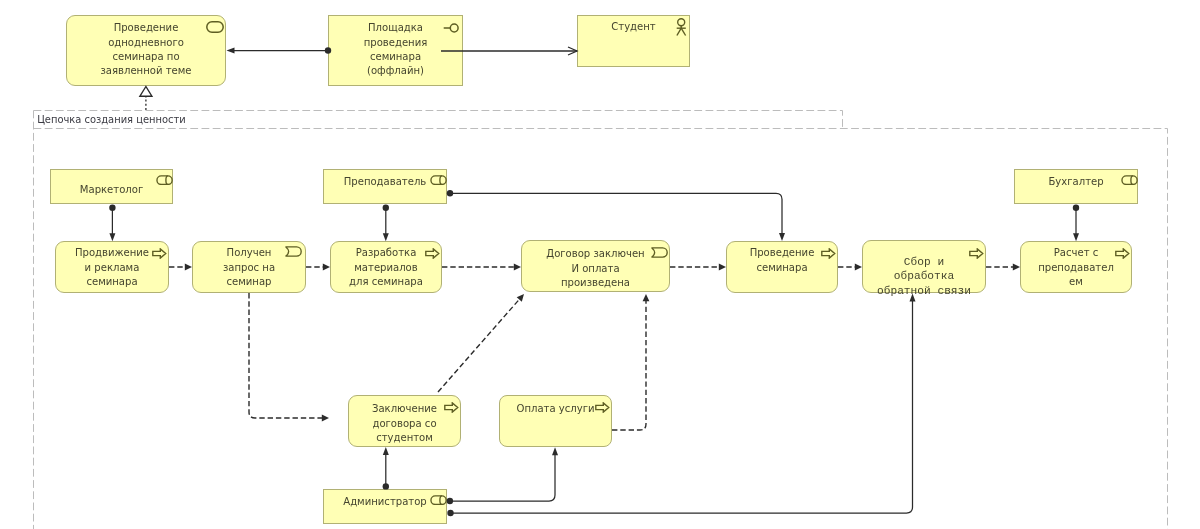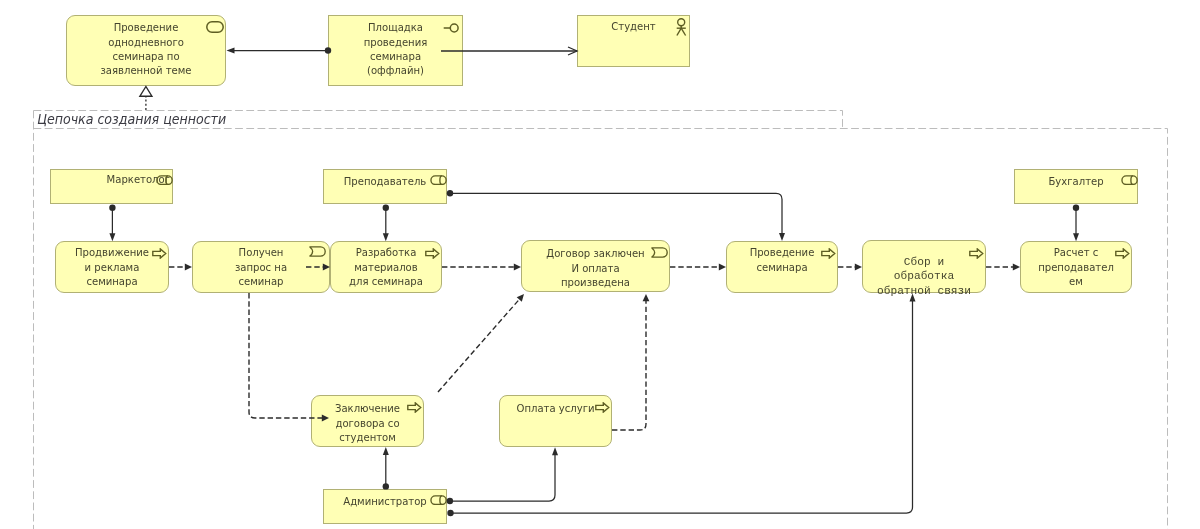--- a/index.html
+++ b/index.html
@@ -5,22 +5,22 @@
 <style>
   html,body{margin:0;padding:0;background:#ffffff;}
   body{width:1200px;height:529px;overflow:hidden;
        font-family:"DejaVu Sans",sans-serif;-webkit-font-smoothing:antialiased;}
   #canvas{position:relative;width:1200px;height:529px;background:#ffffff;}
   svg.layer{position:absolute;left:0;top:0;width:1200px;height:529px;overflow:visible;pointer-events:none;}
   .node{position:absolute;box-sizing:border-box;}
   .node .lbl{position:absolute;left:2px;right:2px;text-align:center;
     color:#3d3d2b;font-family:"DejaVu Sans",sans-serif;font-stretch:condensed;font-size:11.2px;
     line-height:14.45px;white-space:pre-line;letter-spacing:0px;}
-  .grp-label{position:absolute;color:#3a3a42;font-size:14px;line-height:13px;
-    font-family:"DejaVu Sans",sans-serif;font-stretch:condensed;white-space:nowrap;font-style:italic;}
+  .grp-label{position:absolute;color:#3a3a42;font-size:11px;line-height:13px;
+    font-family:"DejaVu Sans",sans-serif;font-stretch:condensed;white-space:nowrap;}
 </style>
 </head>
 <body>
 
 <div id="canvas">
   <svg class="layer" id="group-layer" viewBox="0 0 1200 529">
       <path d="M 33.5 110.5 L 33.5 529.5 M 33.5 110.5 L 842.5 110.5 L 842.5 128.5 M 33.5 128.5 L 1167.5 128.5 L 1167.5 529.5" fill="none" stroke="#bcbcbc" stroke-width="1" stroke-dasharray="7.8 3.4"></path>
     </svg>
   <div class="grp-label" id="group-label" style="left: 37.2px; top: 113.4px; color: rgb(58, 58, 66);">Цепочка создания ценности</div>
   <div class="node" style="left: 66px; top: 15px; width: 160px; height: 71px; background: rgb(255, 255, 181); border: 1px solid rgb(177, 177, 116); border-radius: 9px;">
@@ -46,21 +46,21 @@
       <div class="lbl" style="top: 4.3px; color: rgb(69, 69, 47);">Студент</div>
       <span class="ico" style="position: absolute; line-height: 0; right: 2.5px; top: 1.9px;"><svg width="11" height="18.2" viewBox="0 0 11 18.2">
           <circle cx="5.2" cy="4.2" r="3.5" fill="none" stroke="#5e5e23" stroke-width="1.4"></circle>
           <line x1="5.2" y1="7.7" x2="5.2" y2="10.5" stroke="#5e5e23" stroke-width="1.4"></line>
           <line x1="0.7" y1="10.2" x2="9.8" y2="10.2" stroke="#5e5e23" stroke-width="1.4"></line>
           <line x1="5.2" y1="10.2" x2="0.9" y2="17.5" stroke="#5e5e23" stroke-width="1.4"></line>
           <line x1="5.2" y1="10.2" x2="9.6" y2="17.5" stroke="#5e5e23" stroke-width="1.4"></line>
         </svg></span>
     </div>
   <div class="node" style="left: 50px; top: 169px; width: 123px; height: 35px; background: rgb(255, 255, 181); border: 1px solid rgb(177, 177, 116);">
-      <div class="lbl" style="top: 3px; color: rgb(69, 69, 47); text-align: right;">Маркетолог</div>
+      <div class="lbl" style="top: 13px; color: rgb(69, 69, 47);">Маркетолог</div>
       <span class="ico" style="position: absolute; line-height: 0; right: -0.6px; top: 5.1px;"><svg width="17" height="10.3" viewBox="0 0 17 10.3">
           <path d="M5.2 0.9 L11.9 0.9 A4.25 4.25 0 0 1 11.9 9.4 L5.2 9.4 A4.25 4.25 0 0 1 5.2 0.9 Z" fill="none" stroke="#5e5e23" stroke-width="1.35" stroke-linejoin="round"></path>
           <path d="M11.9 0.9 A2.0 4.25 0 0 0 11.9 9.4" fill="none" stroke="#5e5e23" stroke-width="1.35"></path>
         </svg></span>
     </div>
   <div class="node" style="left: 323px; top: 169px; width: 124px; height: 35px; background: rgb(255, 255, 181); border: 1px solid rgb(177, 177, 116);">
       <div class="lbl" style="top: 4.6px; color: rgb(69, 69, 47);">Преподаватель</div>
       <span class="ico" style="position: absolute; line-height: 0; right: -0.6px; top: 5.1px;"><svg width="17" height="10.3" viewBox="0 0 17 10.3">
           <path d="M5.2 0.9 L11.9 0.9 A4.25 4.25 0 0 1 11.9 9.4 L5.2 9.4 A4.25 4.25 0 0 1 5.2 0.9 Z" fill="none" stroke="#5e5e23" stroke-width="1.35" stroke-linejoin="round"></path>
           <path d="M11.9 0.9 A2.0 4.25 0 0 0 11.9 9.4" fill="none" stroke="#5e5e23" stroke-width="1.35"></path>
@@ -81,21 +81,21 @@
         </svg></span>
     </div>
   <div class="node" style="left: 55px; top: 241px; width: 114px; height: 52px; background: rgb(255, 255, 181); border: 1px solid rgb(177, 177, 116); border-radius: 9px;">
       <div class="lbl" style="top: 4.4px; color: rgb(69, 69, 47);">Продвижение
 и реклама
 семинара</div>
       <span class="ico" style="position: absolute; line-height: 0; right: 1.5px; top: 5.8px;"><svg width="14.5" height="11" viewBox="0 0 14.5 11">
           <path d="M0.8 3.4 L8.3 3.4 L8.3 0.9 L13.7 5.5 L8.3 10.1 L8.3 7.6 L0.8 7.6 Z" fill="none" stroke="#5e5e23" stroke-width="1.4" stroke-linejoin="miter"></path>
         </svg></span>
     </div>
-  <div class="node" style="left: 192px; top: 241px; width: 138px; height: 52px; background: rgb(255, 255, 181); border: 1px solid rgb(177, 177, 116); border-radius: 9px;">
+  <div class="node" style="left: 192px; top: 241px; width: 114px; height: 52px; background: rgb(255, 255, 181); border: 1px solid rgb(177, 177, 116); border-radius: 9px;">
       <div class="lbl" style="top: 4.4px; color: rgb(69, 69, 47);">Получен
 запрос на
 семинар</div>
       <span class="ico" style="position: absolute; line-height: 0; right: 3px; top: 4px;"><svg width="17.5" height="11" viewBox="0 0 17.5 11">
           <path d="M0.9 0.9 L11.6 0.9 A4.6 4.6 0 0 1 11.6 10.1 L0.9 10.1 Q6.4 5.5 0.9 0.9 Z" fill="none" stroke="#5e5e23" stroke-width="1.35" stroke-linejoin="round"></path>
         </svg></span>
     </div>
   <div class="node" style="left: 330px; top: 241px; width: 112px; height: 52px; background: rgb(255, 255, 181); border: 1px solid rgb(177, 177, 116); border-radius: 9px;">
       <div class="lbl" style="top: 4.4px; color: rgb(69, 69, 47);">Разработка
 материалов
@@ -128,21 +128,21 @@
         </svg></span>
     </div>
   <div class="node" style="left: 1020px; top: 241px; width: 112px; height: 52px; background: rgb(255, 255, 181); border: 1px solid rgb(177, 177, 116); border-radius: 9px;">
       <div class="lbl" style="top: 4.4px; color: rgb(69, 69, 47);">Расчет с
 преподавател
 ем</div>
       <span class="ico" style="position: absolute; line-height: 0; right: 1.5px; top: 5.8px;"><svg width="14.5" height="11" viewBox="0 0 14.5 11">
           <path d="M0.8 3.4 L8.3 3.4 L8.3 0.9 L13.7 5.5 L8.3 10.1 L8.3 7.6 L0.8 7.6 Z" fill="none" stroke="#5e5e23" stroke-width="1.4" stroke-linejoin="miter"></path>
         </svg></span>
     </div>
-  <div class="node" style="left: 311px; top: 395px; width: 113px; height: 52px; background: rgb(255, 255, 181); border: 1px solid rgb(177, 177, 116); border-radius: 9px;">
+  <div class="node" style="left: 348px; top: 395px; width: 113px; height: 52px; background: rgb(255, 255, 181); border: 1px solid rgb(177, 177, 116); border-radius: 9px;">
       <div class="lbl" style="top: 6.4px; color: rgb(69, 69, 47);">Заключение
 договора со
 студентом</div>
       <span class="ico" style="position: absolute; line-height: 0; right: 1.5px; top: 5.8px;"><svg width="14.5" height="11" viewBox="0 0 14.5 11">
           <path d="M0.8 3.4 L8.3 3.4 L8.3 0.9 L13.7 5.5 L8.3 10.1 L8.3 7.6 L0.8 7.6 Z" fill="none" stroke="#5e5e23" stroke-width="1.4" stroke-linejoin="miter"></path>
         </svg></span>
     </div>
   <div class="node" style="left: 499px; top: 395px; width: 113px; height: 52px; background: rgb(255, 255, 181); border: 1px solid rgb(177, 177, 116); border-radius: 8px;">
       <div class="lbl" style="top: 6.4px; color: rgb(69, 69, 47);">Оплата услуги</div>
       <span class="ico" style="position: absolute; line-height: 0; right: 1.5px; top: 5.8px;"><svg width="14.5" height="11" viewBox="0 0 14.5 11">

